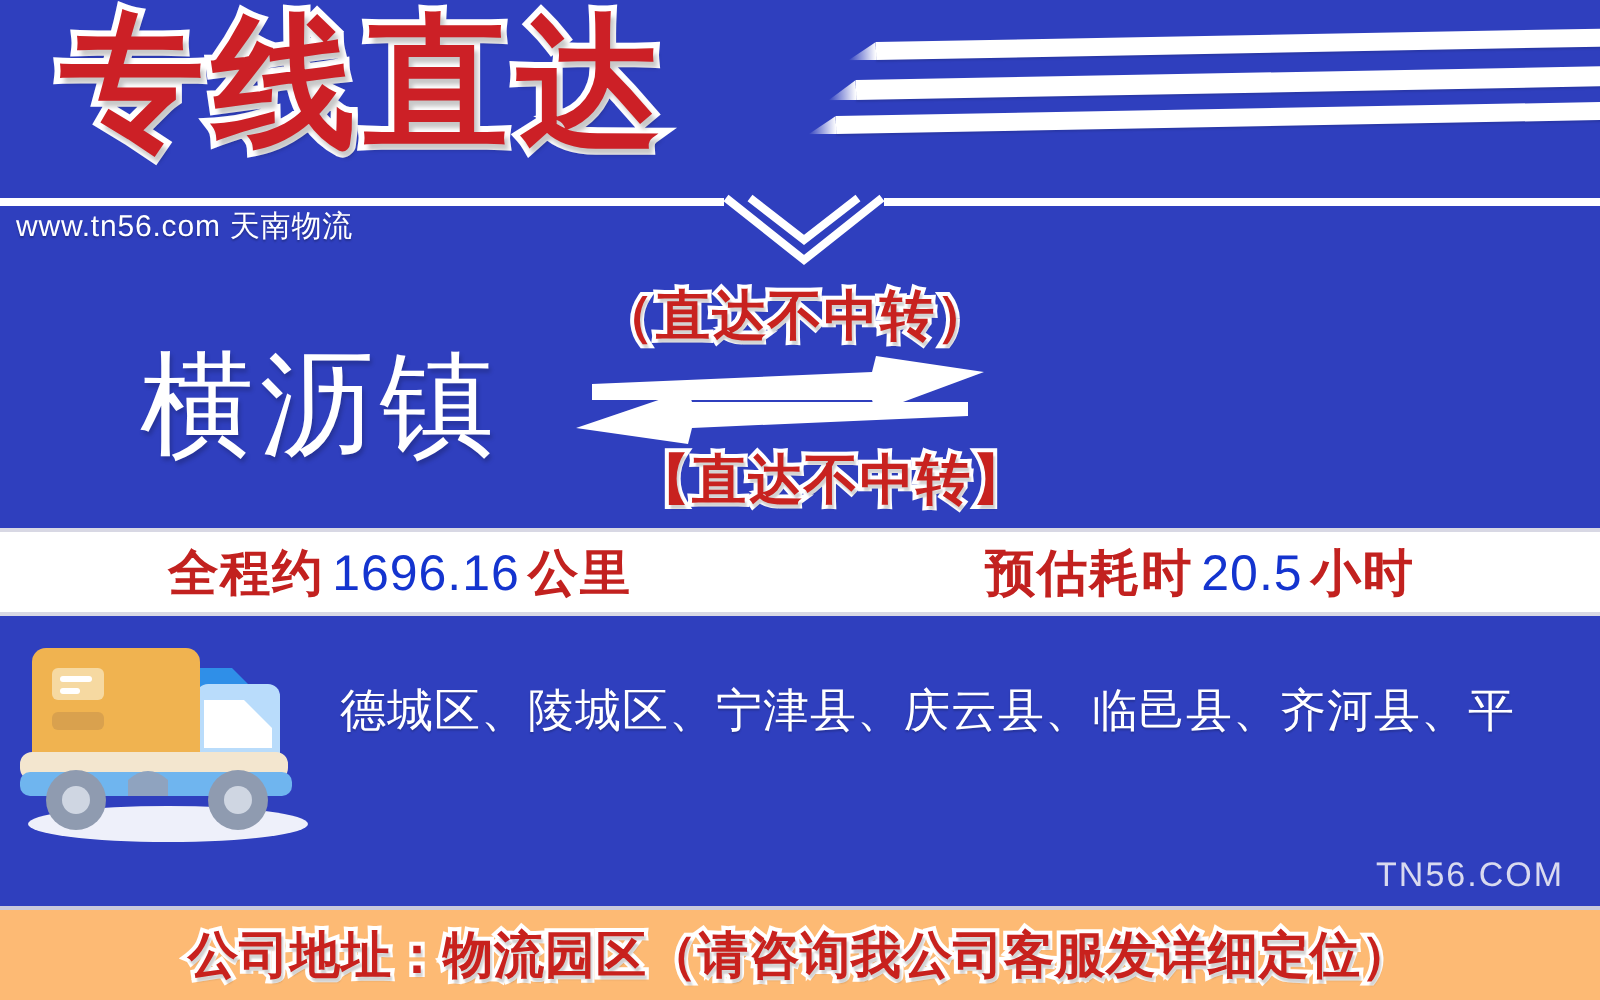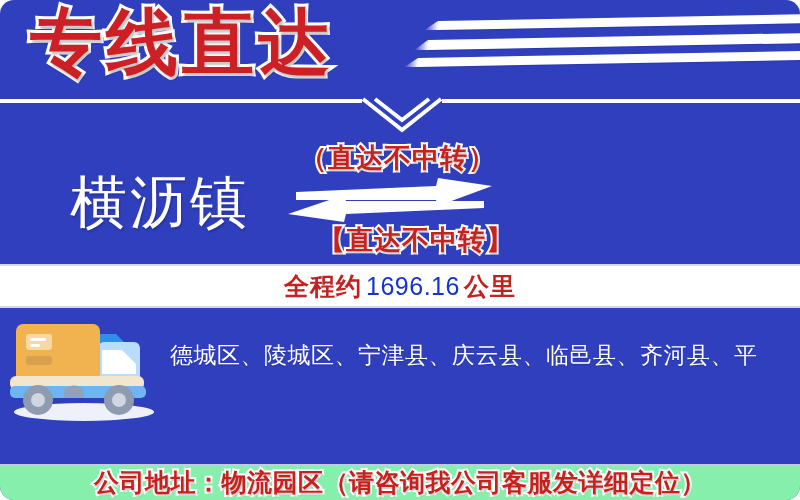--- a/index.html
+++ b/index.html
@@ -6,21 +6,20 @@
   html, body {
     width:800px; height:500px;
     font-family:"Liberation Sans","DejaVu Sans",sans-serif;
     overflow:hidden;
   }
   #poster{
     position:relative;
     width:800px; height:500px;
     background:#2f3fbe;
     overflow:hidden;
-    border-radius:14px;
   }
 
   
   .stripe{
     position:absolute;
     background:#ffffff;
     transform-origin:left center;
     box-shadow:0 1px 1px rgba(0,0,0,.12);
   }
   .stripe.s1{ left:438px; top:21px;  width:372px; height:9px;  transform:rotate(-1.05deg); }
@@ -122,44 +121,45 @@
 
   
   .watermark{
     position:absolute; right:18px; top:428px;
     color:#e8e8f4; font-size:17px; letter-spacing:1px;
     opacity:.92;
   }
 
   
   .footer{
-    position:absolute; left:0; bottom:0; width:800px; height:36px;
-    background:#86efac;
+    position:absolute; left:0; bottom:0; width:800px; height:47px;
+    background:#fdba74;
     border-top:2px solid #c9c9dd;
-    display:flex; justify-content:center;
+    display:flex; align-items:center; justify-content:center;
   }
   .footer-text{
     font-size:25px; font-weight:bold; color:#c8211d;
     -webkit-text-stroke:4px #ffffff;
     paint-order:stroke fill;
     white-space:nowrap; letter-spacing:.5px;
     text-shadow:1px 2px 1px rgba(0,0,0,.18);
   }
 </style>
 </head>
 <body>
 
 <div id="poster">
 
   <div class="stripe s1"></div>
   <div class="stripe s2"></div>
   <div class="stripe s3"></div>
 
   <div class="headline">专线直达</div>
 
+  <div class="site-line">www.tn56.com 天南物流</div>
 
   <div class="divider-left"></div>
   <div class="divider-right"></div>
   <div class="chev-wrap">
     <svg width="95" height="40" viewBox="0 0 95 40">
       <polyline points="8,3 47,34 86,3" fill="none" stroke="#ffffff" stroke-width="4"></polyline>
       <polyline points="20,3 47,24 74,3" fill="none" stroke="#ffffff" stroke-width="4"></polyline>
     </svg>
   </div>
 
@@ -172,20 +172,23 @@
       <polygon points="204,8 150,0 148,8 8,14 8,22 148,22 150,28" fill="#ffffff"></polygon>
       <polygon points="0,36 56,44 58,36 196,30 196,23 58,23 56,17" fill="#ffffff"></polygon>
     </svg>
   </div>
 
   <div class="mid-text bottom">【直达不中转】</div>
 
   <div class="info-bar">
     <div class="info-cell">
       <span class="lbl">全程约</span><span class="val">1696.16</span><span class="lbl">公里</span>
+    </div>
+    <div class="info-cell">
+      <span class="lbl">预估耗时</span><span class="val">20.5</span><span class="lbl">小时</span>
     </div>
   </div>
 
   <div class="truck">
     <svg width="160" height="115" viewBox="0 0 160 115">
       <ellipse cx="78" cy="100" rx="70" ry="9" fill="#ffffff" opacity="0.92"></ellipse>
       <path d="M92 22 h18 l24 24 v32 h-42 z" fill="#2f9ef0" opacity="0.85"></path>
       <rect x="92" y="30" width="42" height="48" rx="6" fill="#b9dcfb"></rect>
       <path d="M96 38 h20 l14 14 v10 h-34 z" fill="#ffffff"></path>
       <rect x="100" y="66" width="14" height="4" rx="2" fill="#6fa8d8"></rect>
@@ -201,18 +204,19 @@
       <circle cx="32" cy="88" r="7" fill="#cfd6e2"></circle>
       <circle cx="113" cy="88" r="15" fill="#8f9bb0"></circle>
       <circle cx="113" cy="88" r="7" fill="#cfd6e2"></circle>
     </svg>
   </div>
 
   <div class="coverage">
     <div>德城区、陵城区、宁津县、庆云县、临邑县、齐河县、平</div>
   </div>
 
+  <div class="watermark">TN56.COM</div>
 
   <div class="footer">
     <div class="footer-text">公司地址：物流园区（请咨询我公司客服发详细定位）</div>
   </div>
 
 </div>
 
 </body></html>

